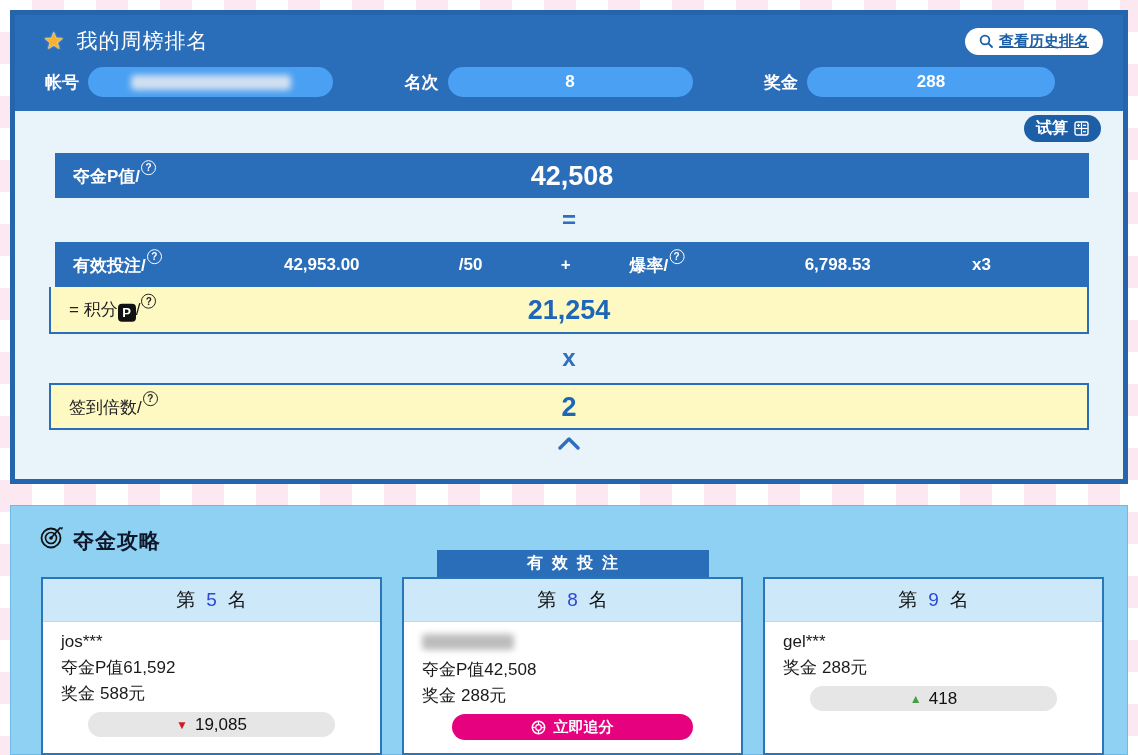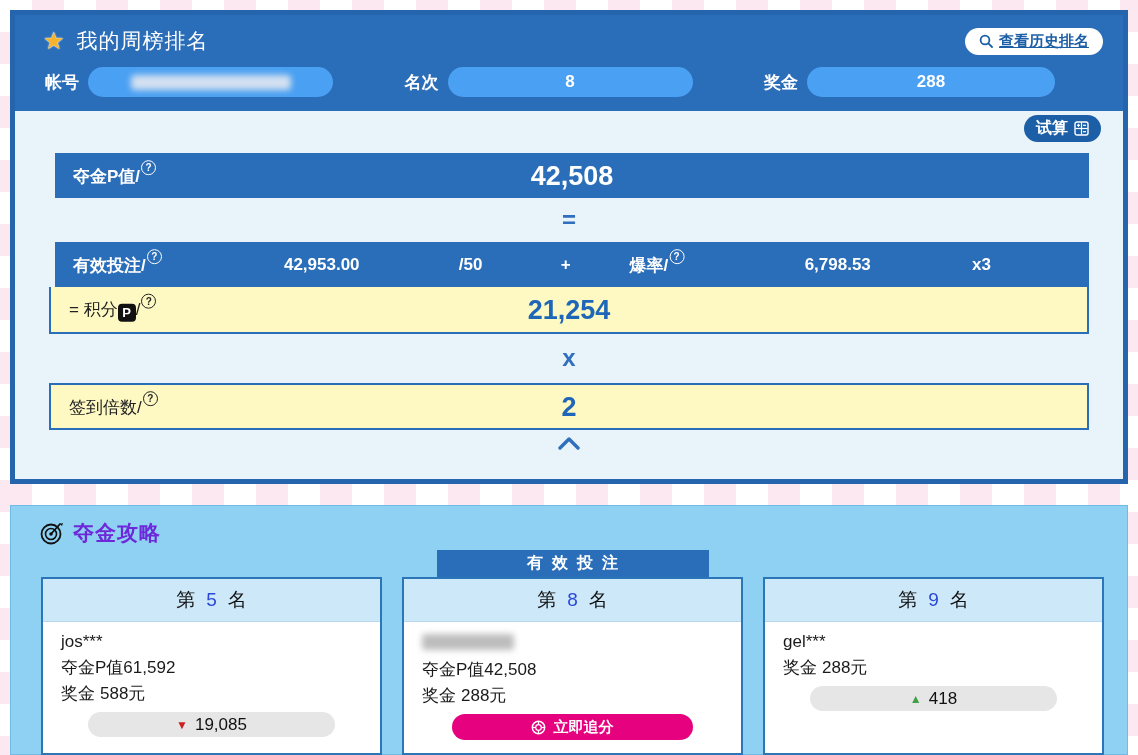--- a/index.html
+++ b/index.html
@@ -63,21 +63,21 @@
     width:18px; height:18px; line-height:18px; text-align:center; font-size:13px;
     font-weight:bold; vertical-align:-2px; }
   .chevron-row { text-align:center; margin-top:6px; }
 
   
   .panel2 {
     position:absolute; left:10px; top:505px; width:1118px; height:250px;
     background:#8ed1f2; border:1px solid #6fbbe6;
   }
   .p2-title-row { display:flex; align-items:center; gap:8px; padding:13px 0 0 28px; }
-  .p2-title { font-size:21px; font-weight:bold; color:#6d28d9; letter-spacing:1px; }
+  .p2-title { font-size:21px; font-weight:bold; color:#0f172a; letter-spacing:1px;margin-top:8px; }
   .cards { position:absolute; left:30px; right:23px; top:58px;
     display:flex; gap:20px; align-items:flex-end; }
   .card-wrap { flex:1; position:relative; }
   .card { border:2px solid #2a76b8; background:#fff; height:178px; overflow:hidden; }
   .my-rank-tab { position:absolute; left:50%; transform:translateX(-50%); top:-14px;
     width:272px; height:27px; background:#2a6db8; color:#fff; z-index:2;
     display:flex; align-items:center; justify-content:center;
     font-size:16px; font-weight:bold; letter-spacing:9px; text-indent:9px; }
   .card.me { margin-top:13px; height:178px; }
   .card-header { height:43px; background:#cde8f9; display:flex; align-items:center;

